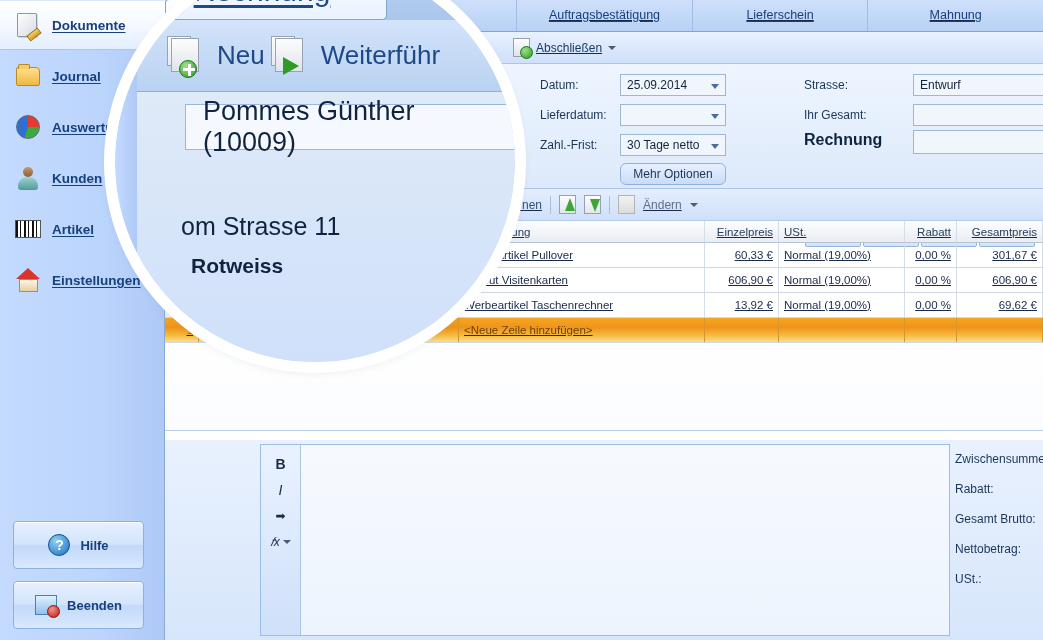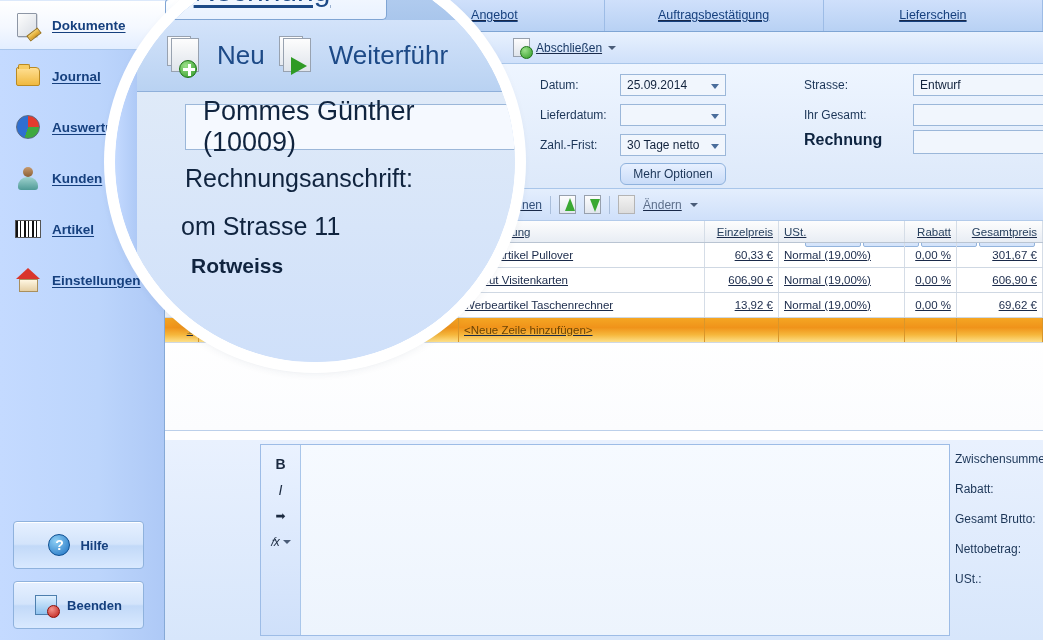--- a/index.html
+++ b/index.html
@@ -198,21 +198,21 @@
     background:linear-gradient(to bottom,#dfeaf8 0%,#cfe0fa 100%); }
   #mag-tabbar{ position:absolute; left:0; top:0; width:400px; height:58px;
     background:linear-gradient(to bottom,#bdd4f3,#a9c6ec); }
   #mag-tab{ position:absolute; left:22px; top:0; width:250px; height:58px;
     background:linear-gradient(to bottom,#ffffff,#e9f2ff);
     border:1px solid #7fa5d4; border-top:none; border-radius:0 0 5px 5px;
     display:flex; align-items:center; justify-content:center; }
   #mag-tab span{ font-size:30px; color:#1d4a87; text-decoration:underline; text-underline-offset:4px; }
   #mag-ribbon{ position:absolute; left:22px; top:58px; width:378px; height:72px;
     background:linear-gradient(to bottom,#d3e3fa,#b9d2f2); border-bottom:1px solid #8fb0da;
-    display:flex; align-items:center; gap:14px; padding-left:30px; }
+    display:flex; align-items:center; gap:6px; padding-left:30px; }
   .mag-rb{ display:flex; align-items:center; gap:10px; font-size:26px; color:#1d4a87; }
   .mic{ width:40px;height:40px; position:relative; }
   .mic .pg{ position:absolute; left:4px; top:2px; width:28px;height:34px;
     background:linear-gradient(#fdfdfd,#dfe4eb); border:1px solid #98a2b0; }
   .mic .pg2{ position:absolute; left:0; top:0; width:24px;height:30px;
     background:linear-gradient(#fdfdfd,#e6eaf0); border:1px solid #98a2b0; }
   .mic .plus{ position:absolute; left:12px; bottom:-2px; width:18px;height:18px;border-radius:50%;
     background:radial-gradient(circle at 35% 30%,#9be08a,#2f9b25); border:1px solid #1d7317; }
   .mic .plus:before{content:"";position:absolute;left:7.5px;top:3px;width:3px;height:12px;background:#fff;}
   .mic .plus:after{content:"";position:absolute;left:3px;top:7.5px;width:12px;height:3px;background:#fff;}
@@ -295,20 +295,23 @@
     </div>
     <div class="doctab">
       <span>Angebot</span>
     </div>
     <div class="doctab">
       <span>Auftragsbestätigung</span>
     </div>
     <div class="doctab">
       <span>Lieferschein</span>
     </div>
+    <div class="doctab" style="border-right:none;">
+      <span>Mahnung</span>
+    </div>
   </div>
 
   <div id="ribbon">
     <div class="rb-item">
       <span>Druckvorschau</span>
     </div>
     <div class="rb-item">
       <span class="ic-abschl"></span>
       <span>Abschließen</span>
       <span class="caret"></span>
@@ -515,18 +518,17 @@
             <i class="arr"></i>
         </span>
         <span>Weiterführ</span>
       </div>
     </div>
 
     <div id="mag-body">
       <div id="mag-customer">
         <span>Pommes Günther (10009)</span>
       </div>
-      <div id="mag-anschrift">Rechnungsanschrift:</div>
       <div id="mag-addr1">om Strasse 11</div>
       <div id="mag-addr2">Rotweiss</div>
     </div>
   </div>
 </div>
 
 </body></html>

